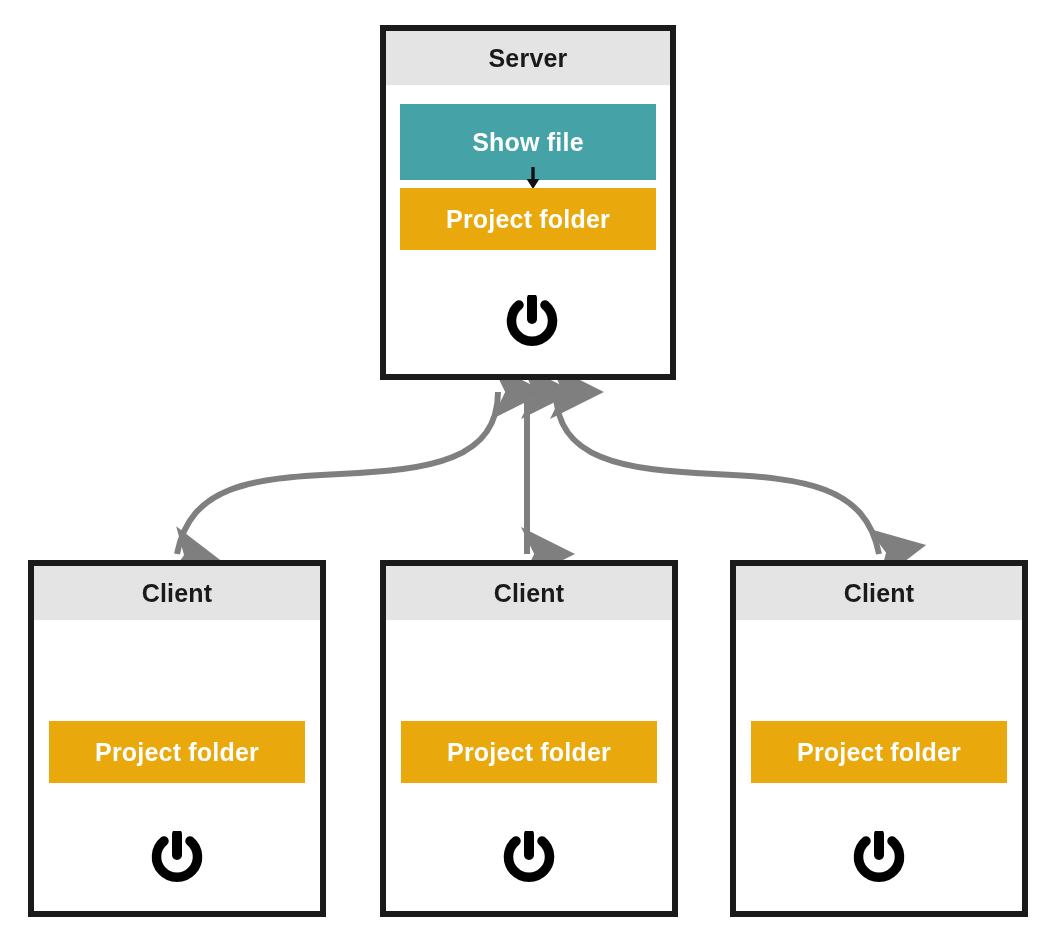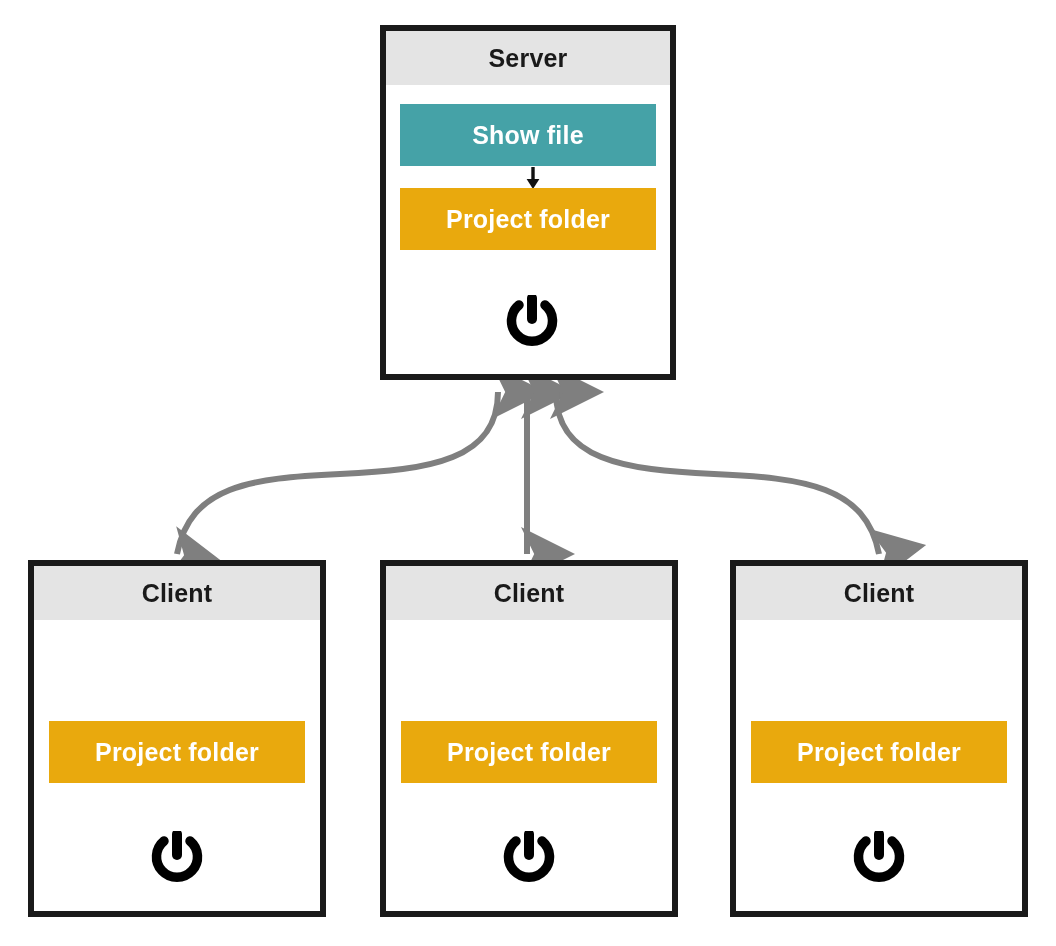--- a/index.html
+++ b/index.html
@@ -100,21 +100,21 @@
 
     <path d="M 527,392 L 527,554" fill="none" stroke="#7f7f7f" stroke-width="6" stroke-linecap="butt" marker-start="url(#ah-up)" marker-end="url(#ah-down)"></path>
 
     <path d="M 556,392 C 556,460 624,470 714,474 C 804,478 866,486 879,554" fill="none" stroke="#7f7f7f" stroke-width="6" stroke-linecap="butt" marker-start="url(#ah-up)" marker-end="url(#ah-down)"></path>
   </svg>
 
   <div class="machine" style="left:380px; top:25px; width:296px; height:355px;">
 
     <div class="machine-title">Server</div>
 
-    <div class="bar bar-teal" style="left:14px; top:73px; width:256px; height:62px;">
+    <div class="bar bar-teal" style="left:14px; top:73px; width:256px; height:76px;">
       <span>Show file</span>
     </div>
 
     <svg class="inner-arrow" viewBox="0 0 22 24" xmlns="http://www.w3.org/2000/svg" style="left:136px; top:136px;">
       <path d="M11,0 L11,15" stroke="#111111" stroke-width="3.4" fill="none"></path>
       <path d="M11,22 L4.6,12 L17.4,12 Z" fill="#111111"></path>
     </svg>
 
     <div class="bar bar-orange" style="left:14px; top:157px; width:256px; height:62px;">
       <span>Project folder</span>

